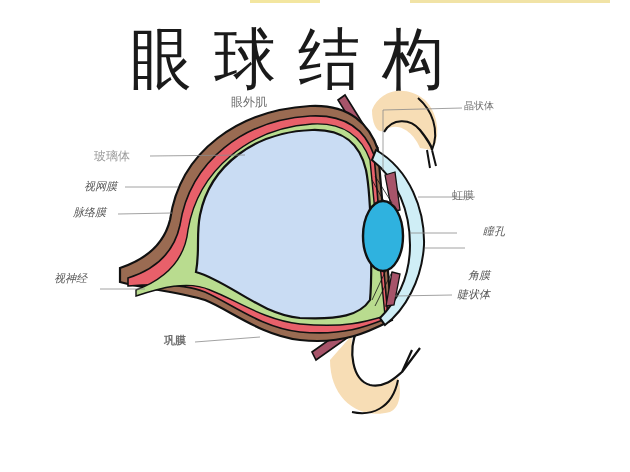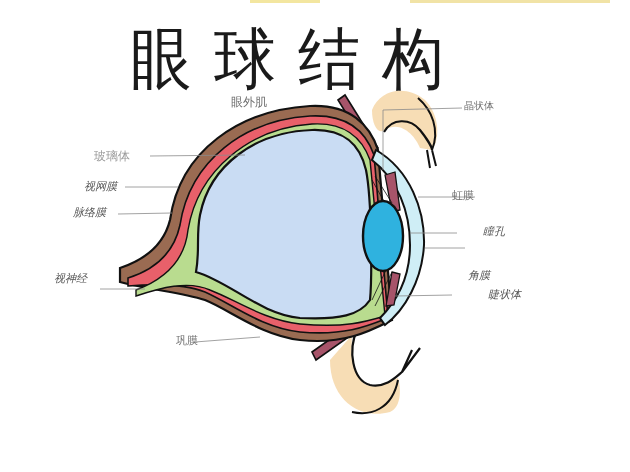--- a/index.html
+++ b/index.html
@@ -84,19 +84,19 @@
       <line x1="425" y1="248" x2="465" y2="248"></line>
       <line x1="395" y1="296" x2="452" y2="295"></line>
     </g>
   </svg>
 
   <div class="lbl" style="left:231px;top:96px;font-size:12px;">眼外肌</div>
   <div class="lbl" style="left:94px;top:150px;font-size:12px;color:#9a9a9a;">玻璃体</div>
   <div class="lbl dark" style="left:84px;top:181px;">视网膜</div>
   <div class="lbl dark" style="left:73px;top:207px;">脉络膜</div>
   <div class="lbl dark" style="left:54px;top:273px;">视神经</div>
-  <div class="lbl" style="left:176px;top:335px;">巩膜</div>
+  <div class="lbl" style="left:164px;top:335px;font-weight:bold;">巩膜</div>
   <div class="lbl" style="left:464px;top:101px;font-size:10px;">晶状体</div>
   <div class="lbl" style="left:452px;top:190px;">虹膜</div>
   <div class="lbl dark" style="left:472px;top:226px;padding-left:11px;">瞳孔</div>
   <div class="lbl dark" style="left:468px;top:242px;margin-top:28px;">角膜</div>
-  <div class="lbl dark" style="left:460px;top:289px;padding-left:28px;">睫状体</div>
+  <div class="lbl dark" style="left:429px;top:289px;padding-left:28px;">睫状体</div>
 </div>
 
 </body></html>

